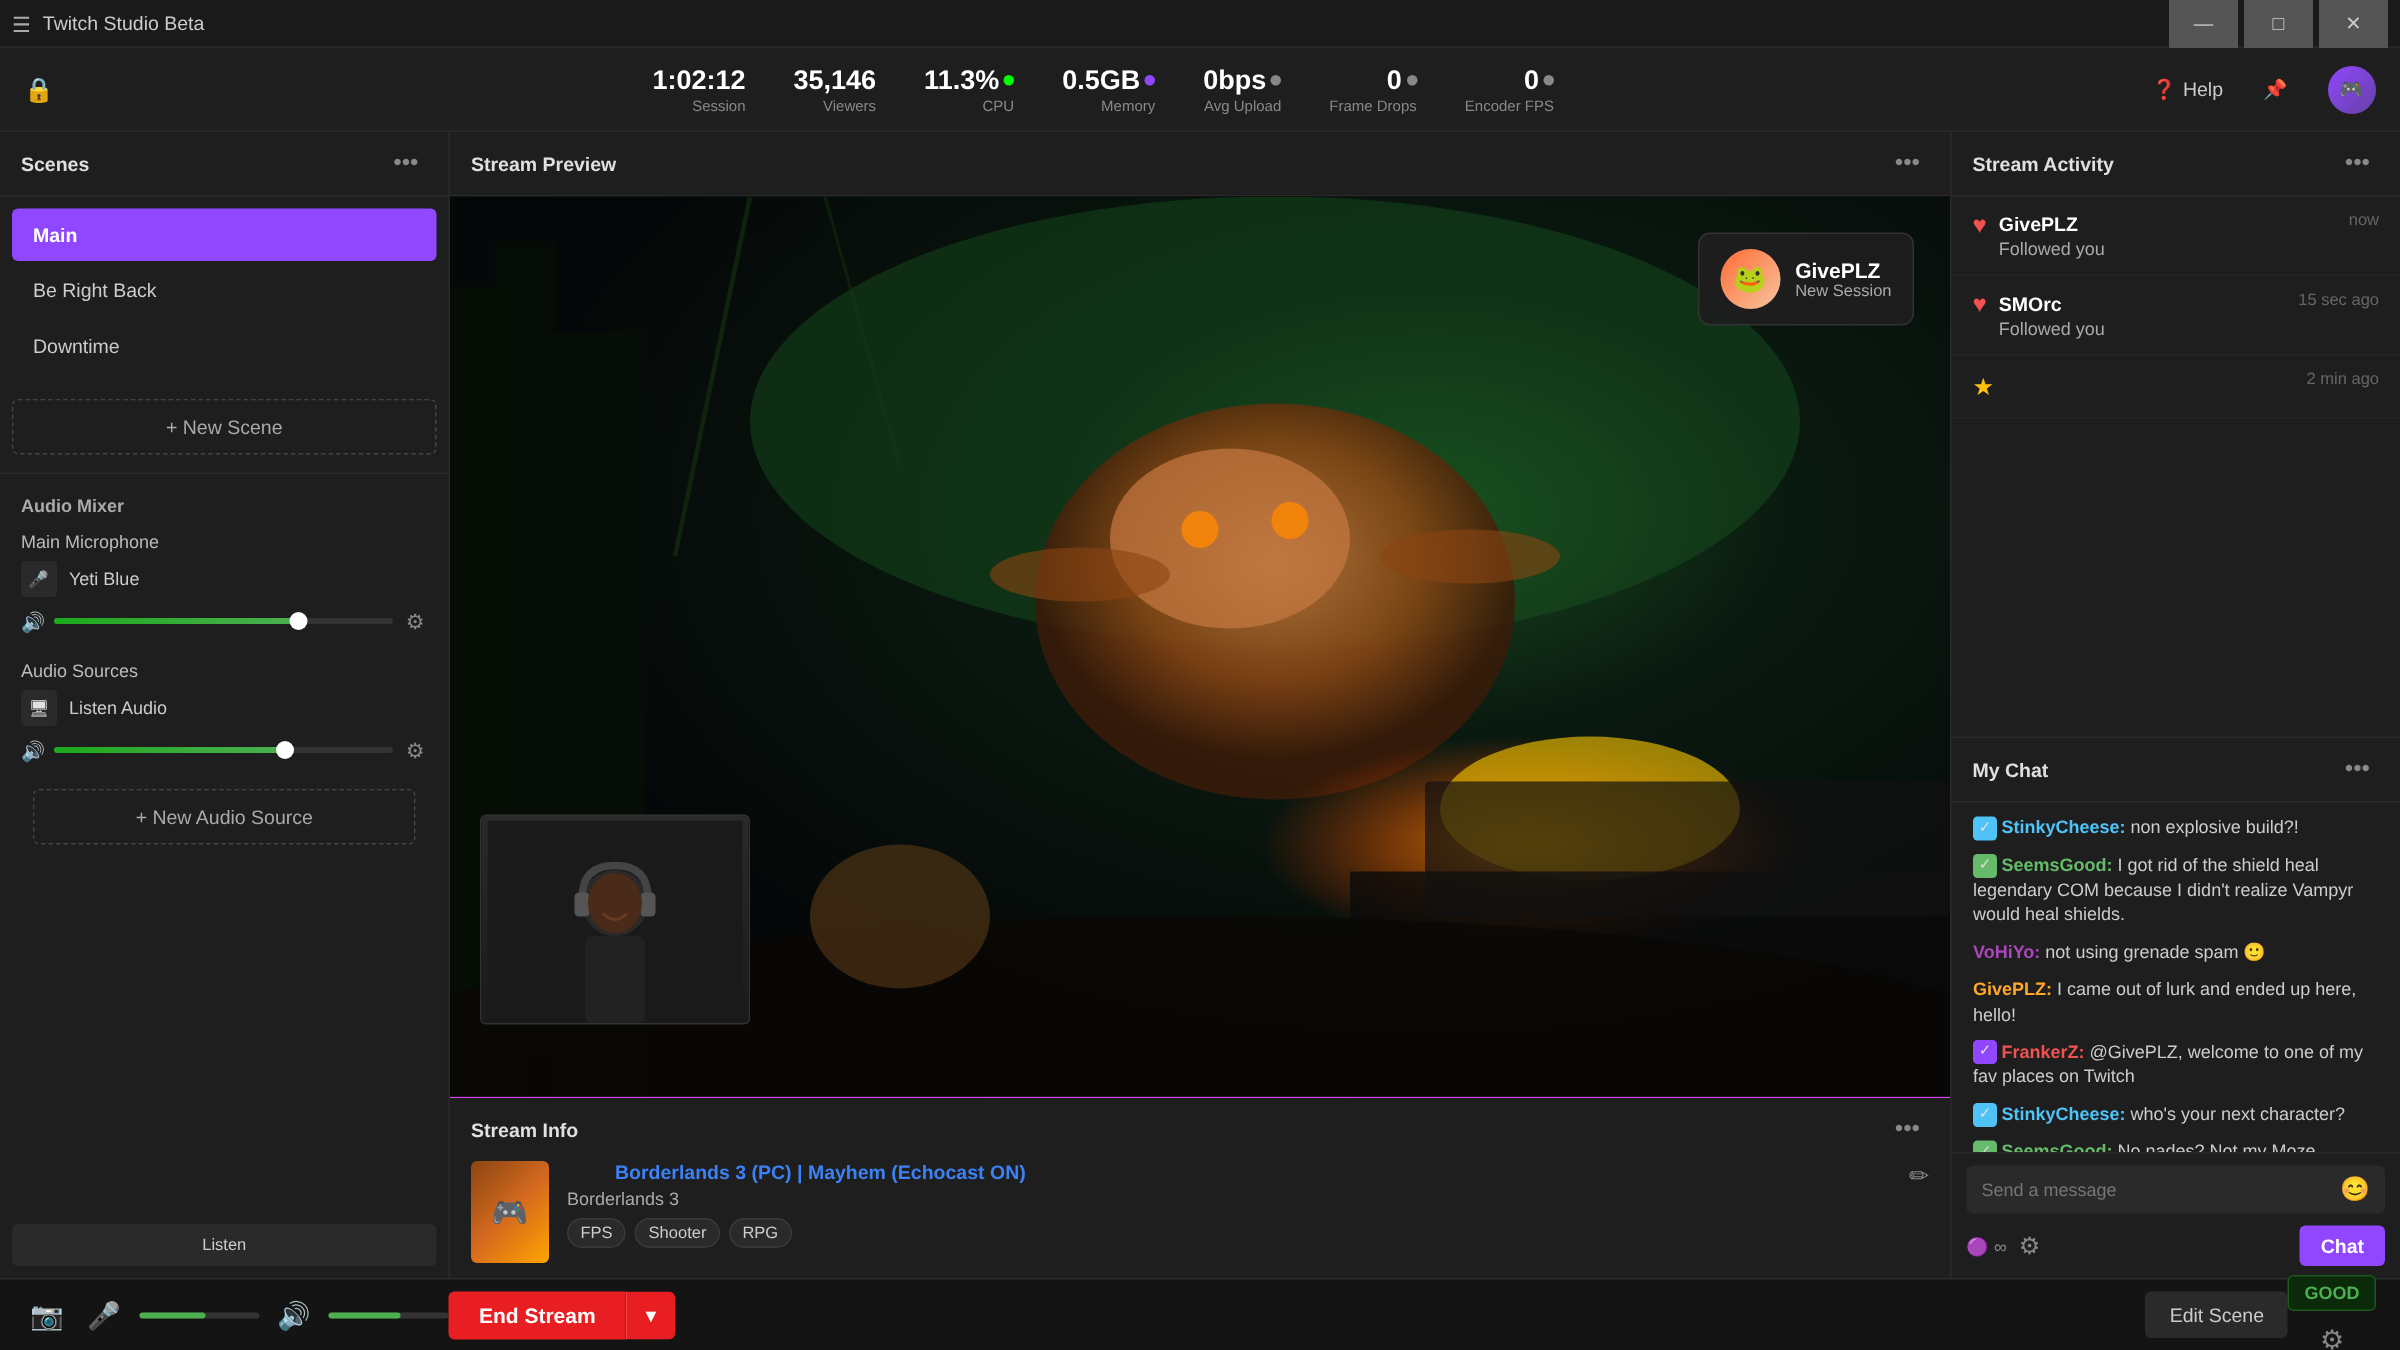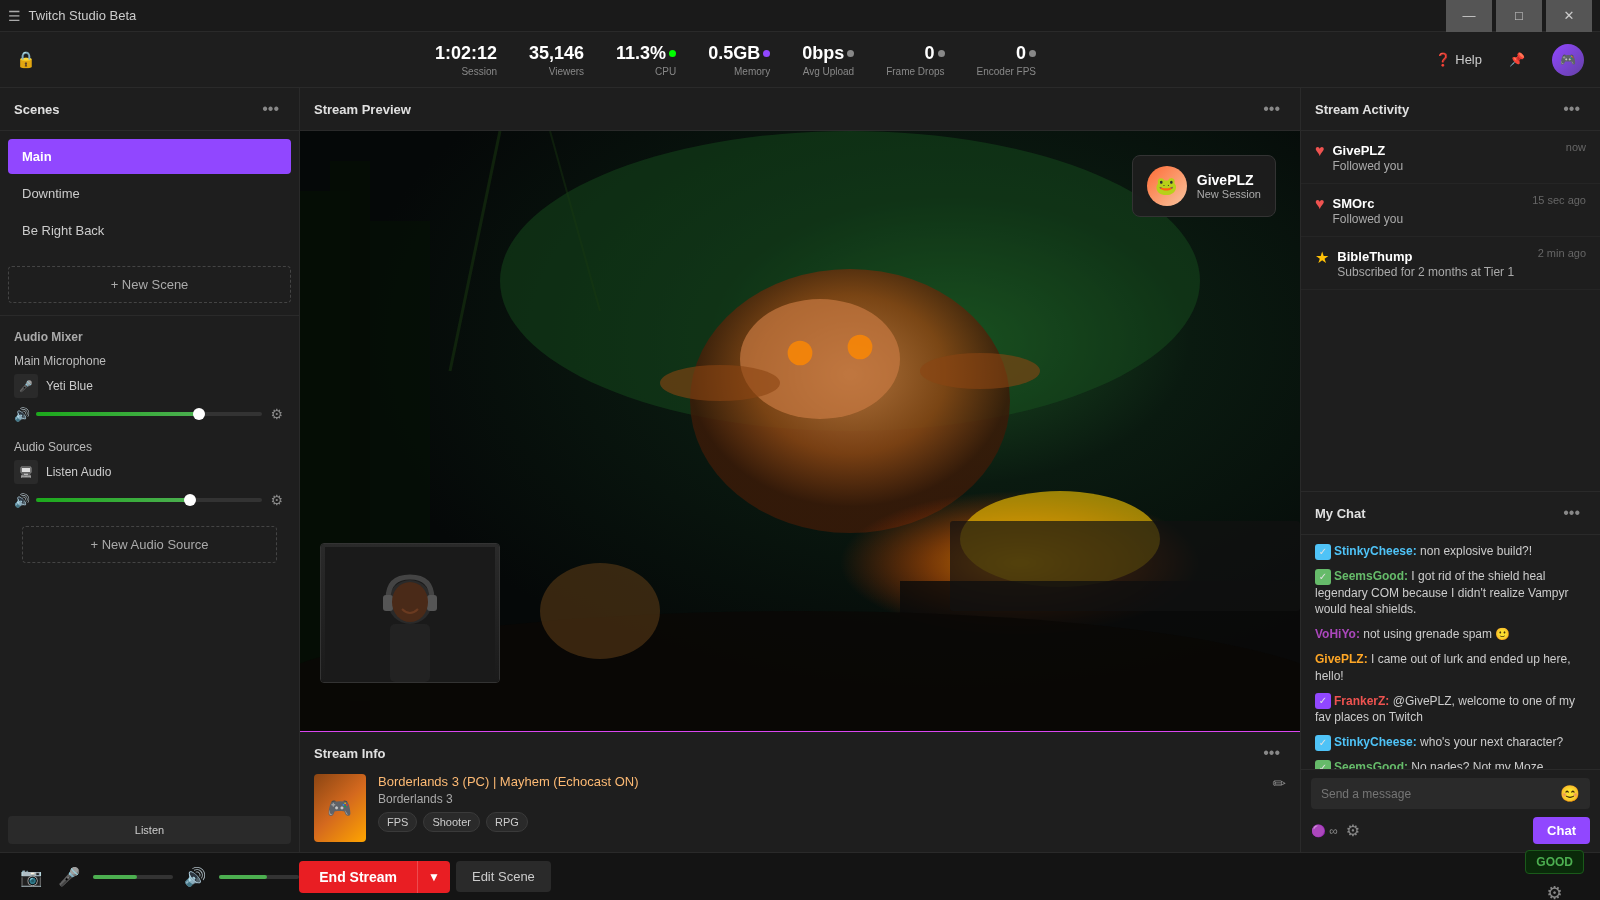--- a/index.html
+++ b/index.html
@@ -252,21 +252,21 @@
       height: 68px;
       background: linear-gradient(135deg, #8b4513, #d4691e, #ffa500);
       border-radius: 4px;
       flex-shrink: 0;
       display: flex;
       align-items: center;
       justify-content: center;
       font-size: 20px;
     }
     .stream-info-details { flex: 1; }
-    .stream-title-text { font-size: 13px; font-weight: 400; color: #fdba74; margin-bottom: 3px; }
+    .stream-title-text { font-size: 13px; font-weight: 700; color: #3b82f6; margin-bottom: 3px; margin-left: 32px; }
     .stream-game-name { font-size: 12px; color: #aaa; margin-bottom: 6px; }
     .stream-tags { display: flex; gap: 6px; flex-wrap: wrap; }
     .tag {
       background: #2a2a2a;
       color: #ccc;
       font-size: 11px;
       padding: 3px 8px;
       border-radius: 12px;
       border: 1px solid #3a3a3a;
     }
@@ -320,21 +320,21 @@
       border-top: 1px solid #2a2a2a;
       display: flex;
       align-items: center;
       padding: 0 16px;
       flex-shrink: 0;
     }
     .bottom-left { display: flex; align-items: center; gap: 8px; }
     .bottom-icon-btn { background: none; border: none; color: #888; cursor: pointer; font-size: 18px; padding: 4px; }
     .vol-slider { width: 80px; height: 4px; background: #333; border-radius: 2px; position: relative; cursor: pointer; }
     .vol-fill { height: 100%; background: #4caf50; border-radius: 2px; }
-    .bottom-center { flex: 1; display: flex; align-items: center; justify-content: flex-start; gap: 6px; }
+    .bottom-center { flex: 1; display: flex; align-items: center; justify-content: space-between; gap: 6px; }
     .end-stream-btn {
       background: #e91e23;
       color: #fff;
       border: none;
       padding: 8px 20px;
       border-radius: 4px;
       cursor: pointer;
       font-size: 14px;
       font-weight: 600;
       display: flex;
@@ -433,22 +433,22 @@
 
   <div class="left-panel">
 
     <div class="panel-header">
       <span class="panel-title">Scenes</span>
       <button class="panel-menu-btn">•••</button>
     </div>
 
     <div class="scenes-list" id="scenes-list">
         <div class="scene-item active">Main</div>
+        <div class="scene-item">Be Right Back</div>
         <div class="scene-item">Downtime</div>
-        <div class="scene-item">Be Right Back</div>
       </div>
 
     <button class="add-btn">+ New Scene</button>
 
     <div class="divider"></div>
 
     <div class="audio-mixer">
       <div class="section-title">Audio Mixer</div>
 
       <div class="audio-channel">
@@ -623,24 +623,20 @@
         <div class="activity-item">
     <span class="activity-icon" style="color:#ef5350">♥</span>
     <div class="activity-content">
       <span class="activity-user">SMOrc</span>
       <div class="activity-desc">Followed you</div>
     </div>
     <span class="activity-time">15 sec ago</span>
   </div>
         <div class="activity-item">
     <span class="activity-icon" style="color:#ffc107">★</span>
-    <div class="activity-content">
-      <span class="activity-user">BibleThump</span>
-      <div class="activity-desc">Subscribed for 2 months at Tier 1</div>
-    </div>
     <span class="activity-time">2 min ago</span>
   </div>
       </div>
 
     <div class="chat-panel">
       <div class="chat-header">
         <span class="chat-title">My Chat</span>
         <button class="panel-menu-btn">•••</button>
       </div>
       <div class="chat-messages" id="chat-messages">

